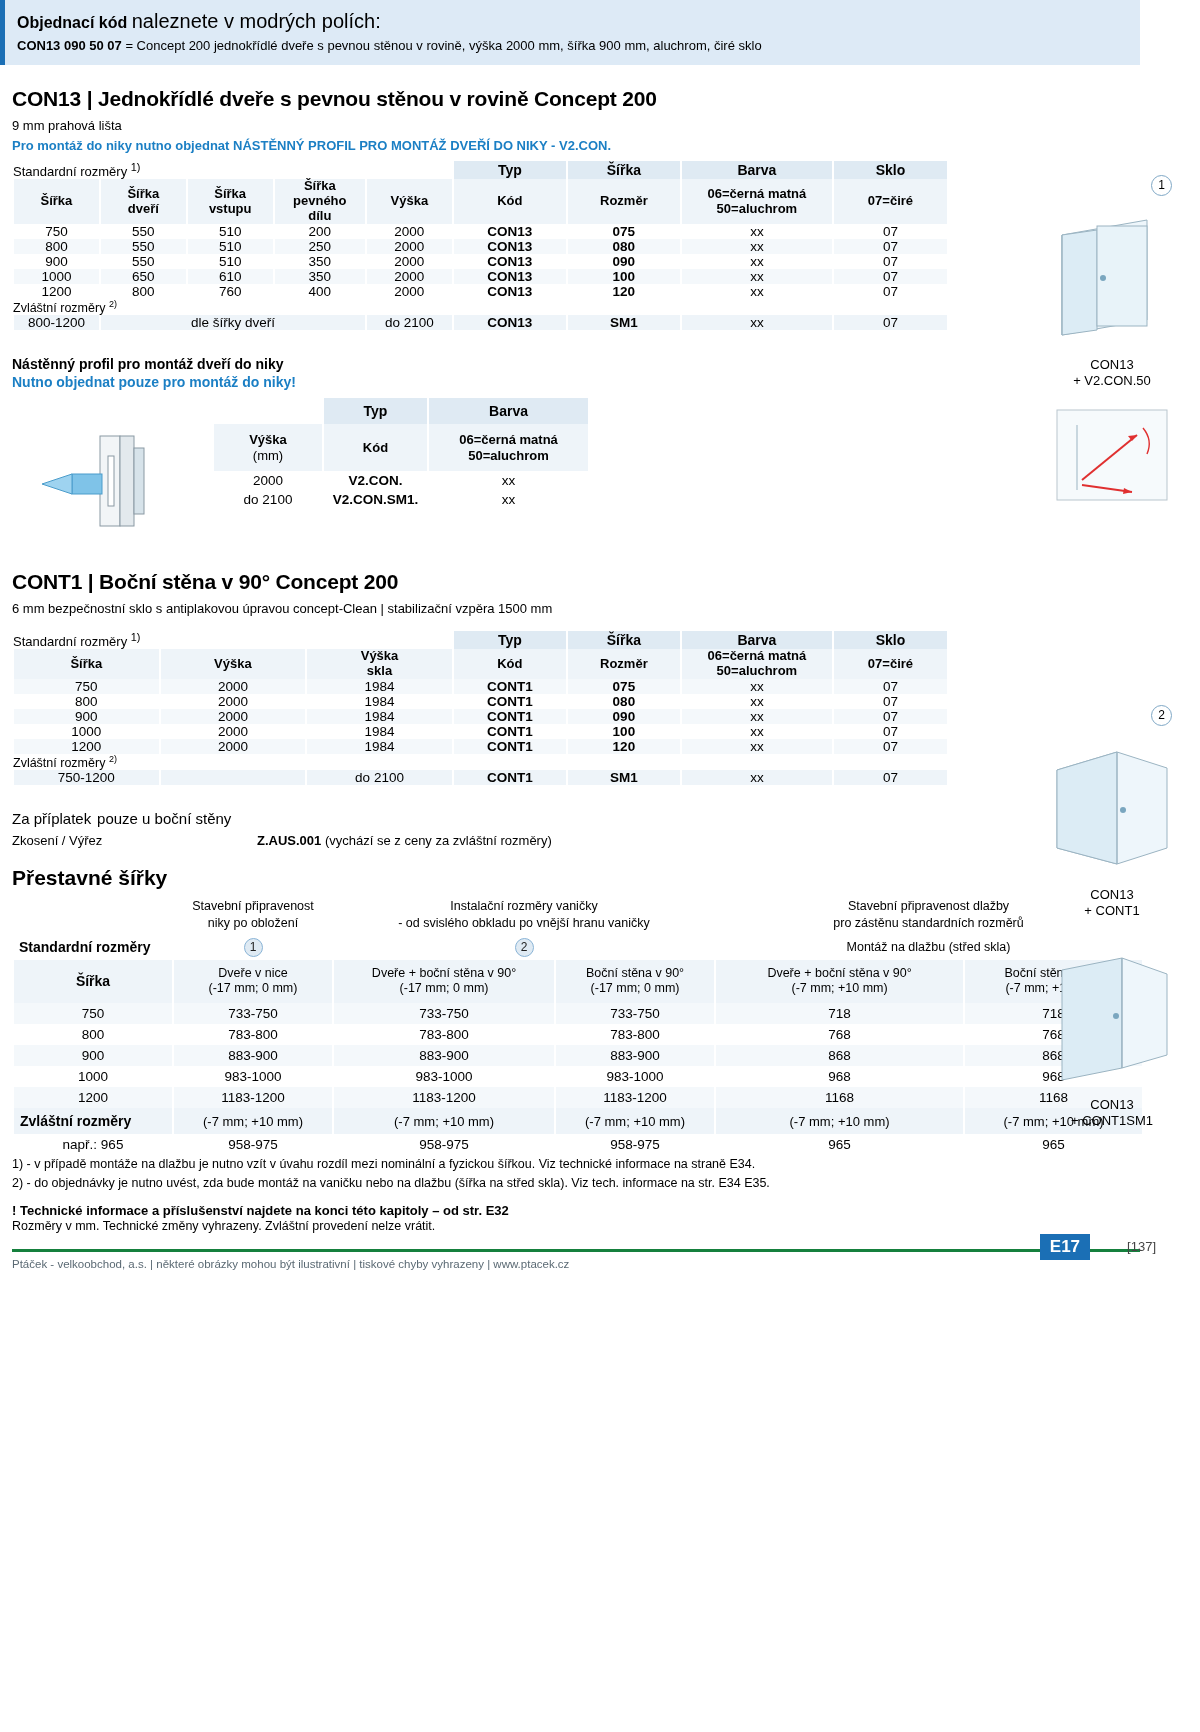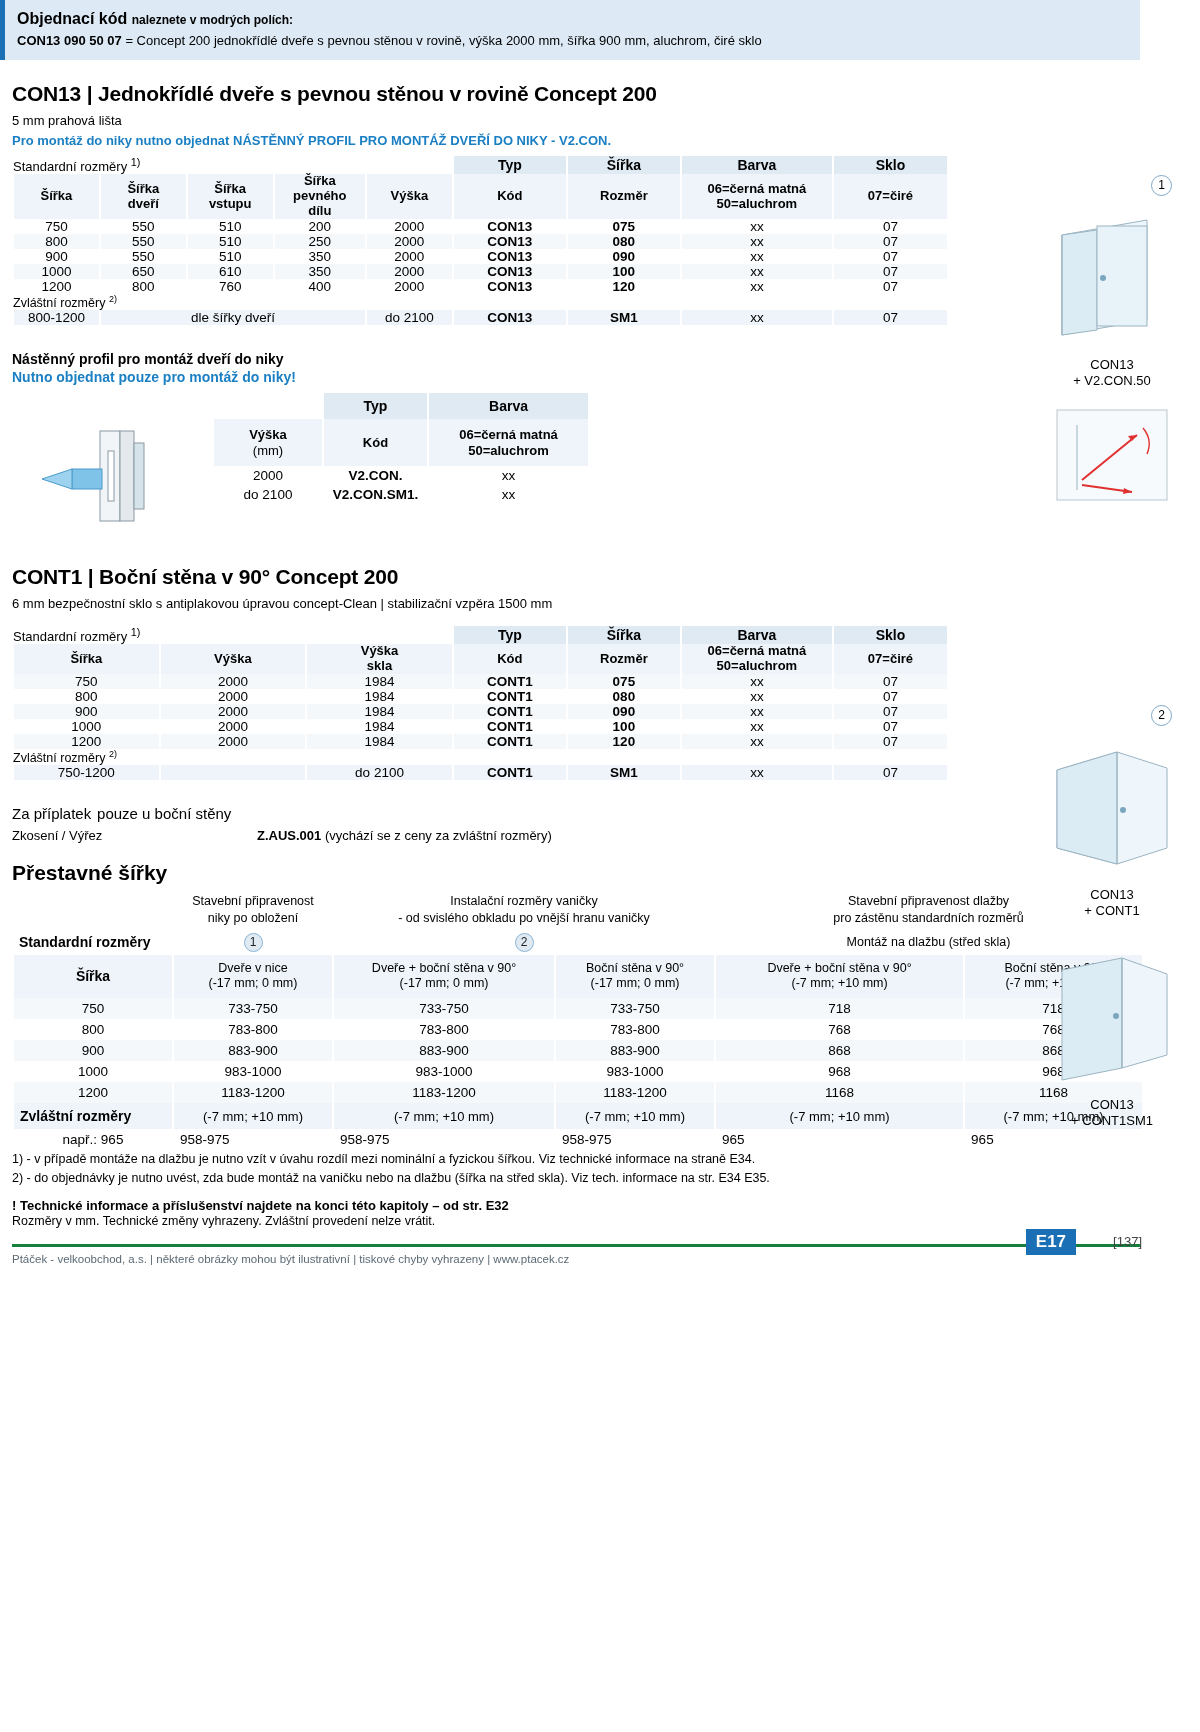--- a/index.html
+++ b/index.html
@@ -15,21 +15,21 @@
   .page { position:relative; width:1200px; padding:0 0 0 0; }
 
   
   .topnote {
     background:#ddeaf6;
     border-left:5px solid #1b6fb5;
     padding:10px 14px 12px 12px;
     margin:0 60px 0 0;
   }
   .topnote .l1 { font-size:16px; font-weight:bold; }
-  .topnote .l1 .reg { font-weight:bold; font-size:12px; }
+  .topnote .l1 .reg { font-weight:normal; font-size:20px; }
   .topnote .l2 { font-size:13px; margin-top:5px; }
   .topnote .l2 b { font-weight:bold; }
 
   .content { padding:0 60px 0 12px; }
 
   h2.prodtitle {
     font-size:21px; font-weight:bold; margin:22px 0 6px 0; letter-spacing:-0.2px;
   }
   .subline { font-size:13px; line-height:1.45; }
   .bluetext { color:#1b7fc4; font-weight:bold; font-size:13px; margin-top:2px;}
@@ -84,41 +84,41 @@
   table.wide td { padding:0; }
   .wide .cap td { font-size:12.5px; text-align:center; padding:4px 6px; line-height:1.3; }
   .wide .numrow td { font-size:13px; text-align:center; padding:3px 6px; font-weight:bold; }
   .wide .numrow td.left { text-align:left; font-weight:bold; font-size:14px;}
   .wide .hd td { background:#eef4f9; font-size:12.5px; text-align:center; padding:6px 6px; line-height:1.25; border-left:2px solid #fff;}
   .wide .hd td.first { font-weight:bold; font-size:14px;}
   .wide .dt td { font-size:13.5px; text-align:center; padding:3px 6px; border-left:2px solid #fff;}
   .wide .dt.alt td { background:#f4f8fb; }
   .wide .zv td { background:#eef4f9; font-size:13px; text-align:center; padding:5px 6px; border-left:2px solid #fff;}
   .wide .zv td.first { font-weight:bold; text-align:left; font-size:14px;}
-  .wide .zv2 td { font-size:13.5px; text-align:left; padding:3px 6px; border-left:2px solid #fff;}
+  .wide .zv2 td { font-size:13.5px; text-align:center; padding:3px 6px; border-left:2px solid #fff;}
   .wide .zv2 td.first { text-align:center; }
 
   .circlebadge {
     display:inline-block; width:19px; height:19px; border-radius:50%;
     border:1px solid #8ab4d6; background:#dfeaf3; color:#222;
     font-size:12px; line-height:17px; text-align:center; font-weight:normal;
   }
 
   
   h3.pozn { font-size:19px; font-weight:bold; margin:22px 0 4px 0;}
   .notes { font-size:12.5px; line-height:1.5; }
   .tech { font-size:13px; font-weight:bold; margin-top:10px;}
   .tech2 { font-size:12.5px; margin-top:1px;}
 
   .footer {
     margin-top:16px; border-top:3px solid #15803d; padding-top:6px;
     font-size:11.5px; color:#5b6a74;
   }
   .pagebox {
-    position:absolute; right:58px; bottom:10px;
+    position:absolute; right:44px; bottom:10px;
     display:flex; align-items:center; gap:8px;
   }
   .pagebox .e { background:#1b6fb5; color:#fff; font-weight:bold; font-size:17px; padding:3px 10px; }
   .pagebox .n { font-size:13px; color:#444;padding-left:29px; }
 
   
   .illus { position:absolute; width:160px; text-align:center; }
   .ill-label { font-size:13px; line-height:1.25; margin-top:4px; }
   .numbadge {
     width:21px;height:21px;border-radius:50%;border:1px solid #7fa8c6;
@@ -136,21 +136,21 @@
       <span class="reg">naleznete v modrých  polích:</span>
     </div>
     <div class="l2">
       <b>CON13 090 50 07</b><span> = Concept 200 jednokřídlé dveře s pevnou stěnou v rovině, výška 2000 mm, šířka 900 mm, aluchrom, čiré sklo</span>
     </div>
   </div>
 
   <div class="content">
 
     <h2 class="prodtitle">CON13 | Jednokřídlé dveře s pevnou stěnou v rovině Concept 200</h2>
-    <div class="subline">5 mm prahová lišta</div>
+    <div class="subline">9 mm prahová lišta</div>
     <div class="bluetext">Pro montáž do niky nutno objednat NÁSTĚNNÝ PROFIL PRO MONTÁŽ DVEŘÍ DO NIKY - V2.CON.</div>
 
     <table class="t" style="margin-top:8px;">
       <tbody>
           <tr class="hdrrow">
         <td class="plain" colspan="5">
           <span>Standardní rozměry</span> <sup>1)</sup>
         </td>
         <td width="105">Typ</td>
         <td width="105">Šířka</td>

